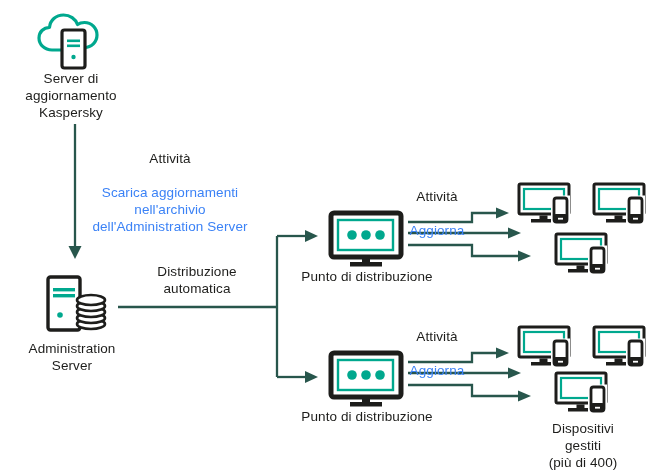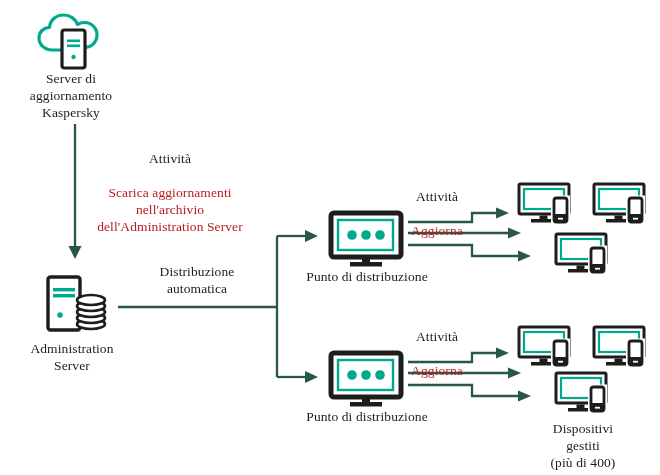--- a/index.html
+++ b/index.html
@@ -1,20 +1,20 @@
 <!DOCTYPE html>
 <html><head>
 <meta charset="utf-8">
 <style>
   html,body{margin:0;padding:0;background:#fff;font-family:"Liberation Sans",sans-serif;}
-  .diagram{position:relative;width:660px;height:475px;background:#fff;overflow:hidden;font-family:Liberation Serif, serif;}
+  .diagram{position:relative;width:660px;height:475px;background:#fff;overflow:hidden;}
   .abs{position:absolute;}
   .label{position:absolute;transform:translateX(-50%);text-align:center;white-space:pre-line;
          font-size:13.5px;line-height:17px;color:#1D1D1B;letter-spacing:0.1px;}
-  .teal{color:#b91c1c;}
+  .teal{color:#3b82f6;}
   svg{display:block;}
 </style>
 </head>
 <body>
 
 <div class="diagram">
 
   <svg class="abs" style="left:0;top:0" width="660" height="475" viewBox="0 0 660 475">
     <g stroke="#28564C" stroke-width="2.3" fill="none">
       <g>

